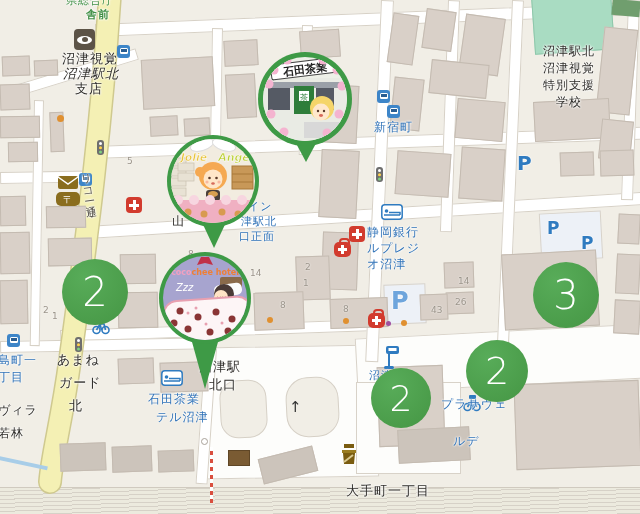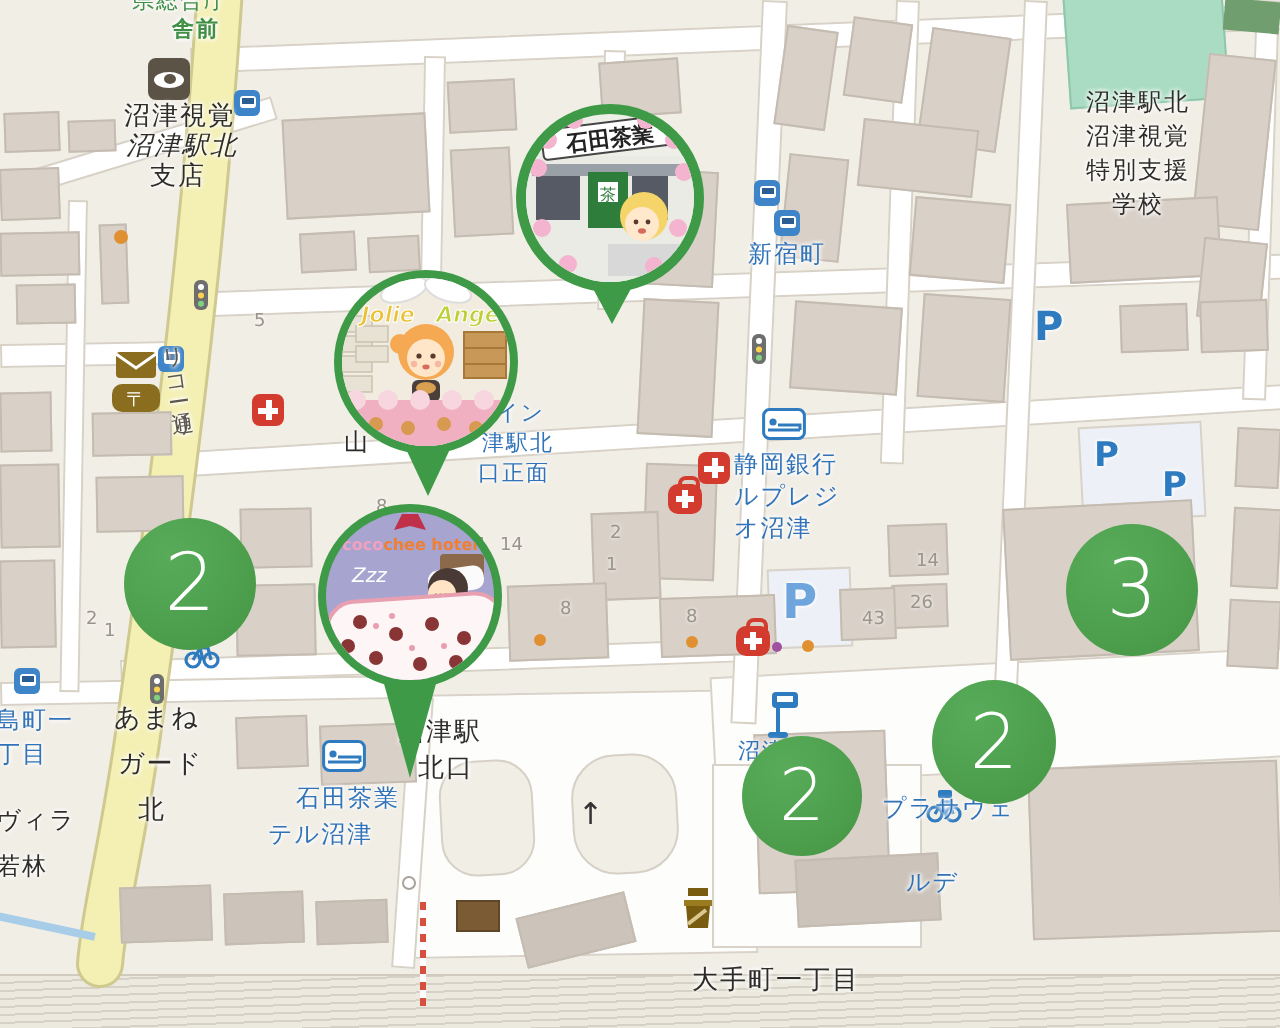--- a/index.html
+++ b/index.html
@@ -269,21 +269,21 @@
   <div class="lbl blue" style="left:-2px;top:371px;">丁目</div>
 
   <div class="lbl big" style="left:57px;top:353px;">あまね</div>
   <div class="lbl big" style="left:59px;top:376px;">ガード</div>
   <div class="lbl big" style="left:69px;top:399px;">北</div>
 
   <div class="lbl" style="left:-2px;top:404px;">ヴィラ</div>
   <div class="lbl" style="left:-2px;top:427px;">若林</div>
 
   <div class="lbl blue" style="left:148px;top:393px;">石田茶業</div>
-  <div class="lbl blue" style="left:134px;top:411px;">テル沼津</div>
+  <div class="lbl blue" style="left:156px;top:411px;">テル沼津</div>
 
   <div class="lbl blue" style="left:441px;top:398px;">プラサヴェ</div>
   <div class="lbl blue" style="left:453px;top:435px;">ルデ</div>
 
   <div class="lbl big" style="left:346px;top:484px;text-align:right;">大手町一丁目</div>
 
   <div class="lbl blue" style="left:369px;top:370px;font-size:11px;z-index:35;">沼津駅</div>
 
   <div class="lbl v" style="left:82px;top:166px;font-size:11px;transform:rotate(-8deg);">リコー通り</div>
 

